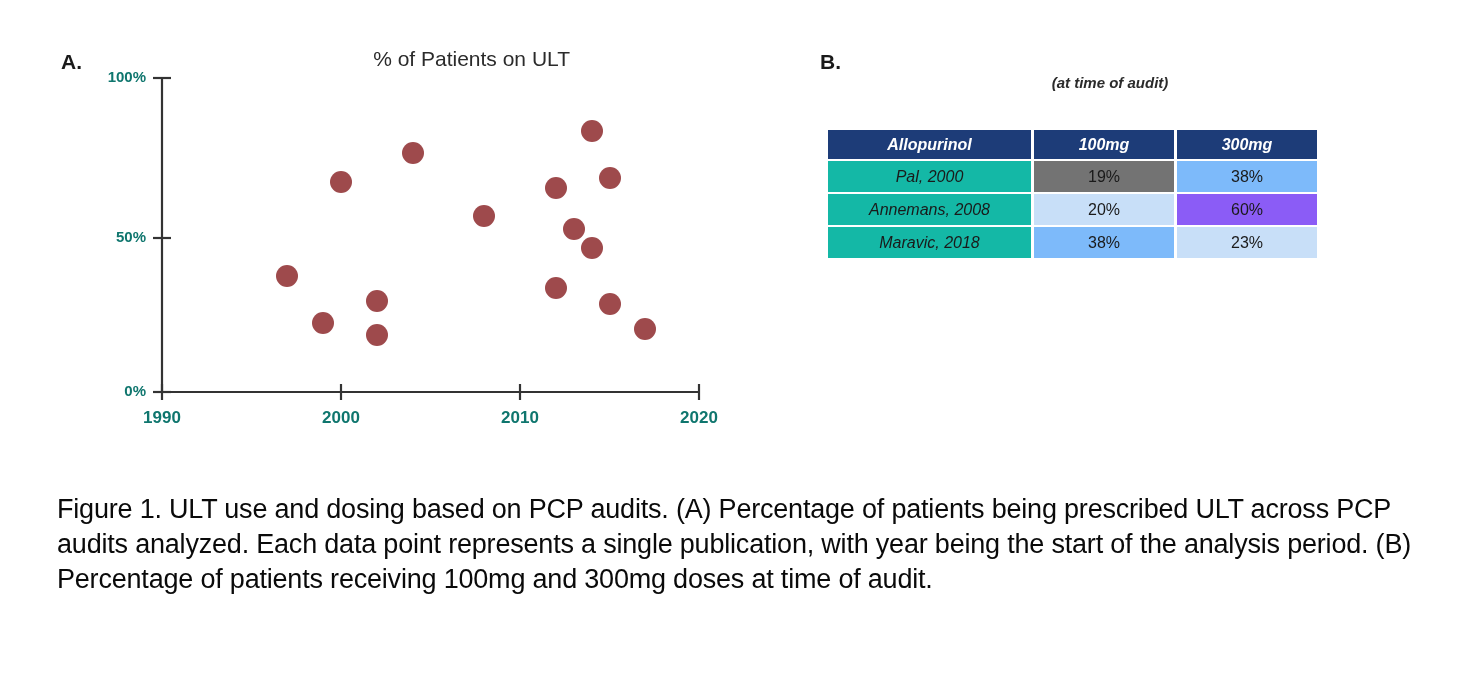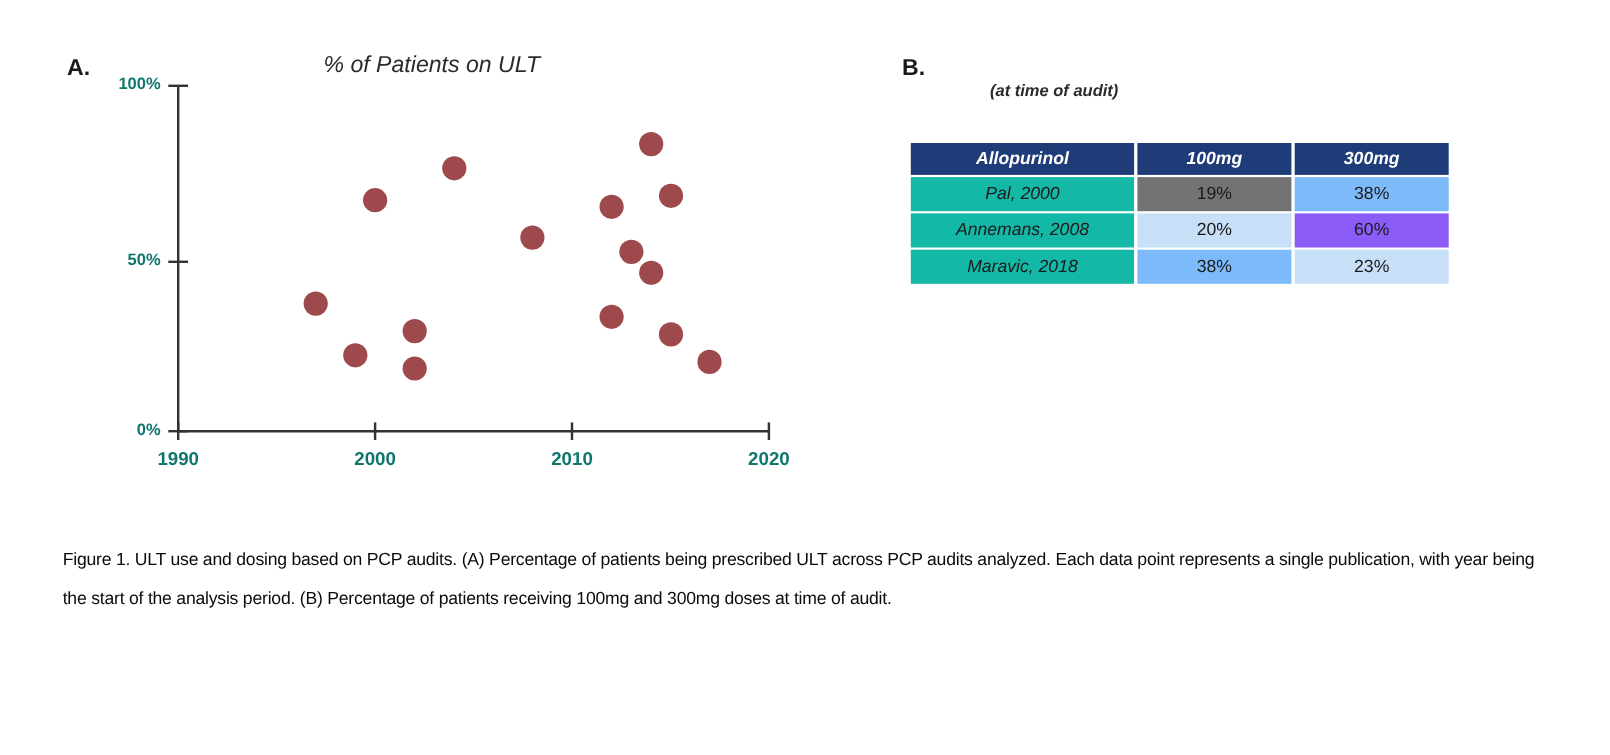--- a/index.html
+++ b/index.html
@@ -40,23 +40,22 @@
     letter-spacing: 0px;
   }
   #panel-a-letter { left: 61px; top: 50px; }
   #panel-b-letter { left: 820px; top: 50px; }
 
   #chart-title {
     position: absolute;
     left: 215px;
     top: 47px;
     width: 355px;
-    text-align: center;
-    font-family: "Liberation Sans", sans-serif;
-    font-style: italic;
+    text-align: right;
+    font-family: "Liberation Sans", sans-serif;
     font-size: 21px;
     color: #2b2b2b;
     white-space: nowrap;
   }
 
   #plot-area {
     position: absolute;
     left: 0;
     top: 0;
     width: 800px;
@@ -99,21 +98,21 @@
     font-style: italic;
     font-size: 21px;
     color: #2b2b2b;
     white-space: nowrap;
   }
   #table-subtitle {
     position: absolute;
     left: 900px;
     top: 74px;
     width: 420px;
-    text-align: left;
+    text-align: center;
     font-family: "Liberation Sans", sans-serif;
     font-style: italic;
     font-weight: bold;
     font-size: 15px;
     color: #2b2b2b;
     white-space: nowrap;
   }
 
   #dose-table {
     position: absolute;
@@ -161,21 +160,21 @@
     position: absolute;
     left: 57px;
     top: 492px;
     width: 1355px;
     font-family: "Liberation Serif", serif;
     font-size: 0;
   }
   #caption p {
     margin: 0;
     font-family: "Liberation Sans", sans-serif;
-    font-size: 16px;
+    font-size: 27px;
     line-height: 35px;
     color: #0a0a0a;
     text-align: justify;
     text-justify: inter-word;
     letter-spacing: -0.2px;
   }
   #caption p:last-child { text-align: left; }
 </style>
 </head>
 <body>

